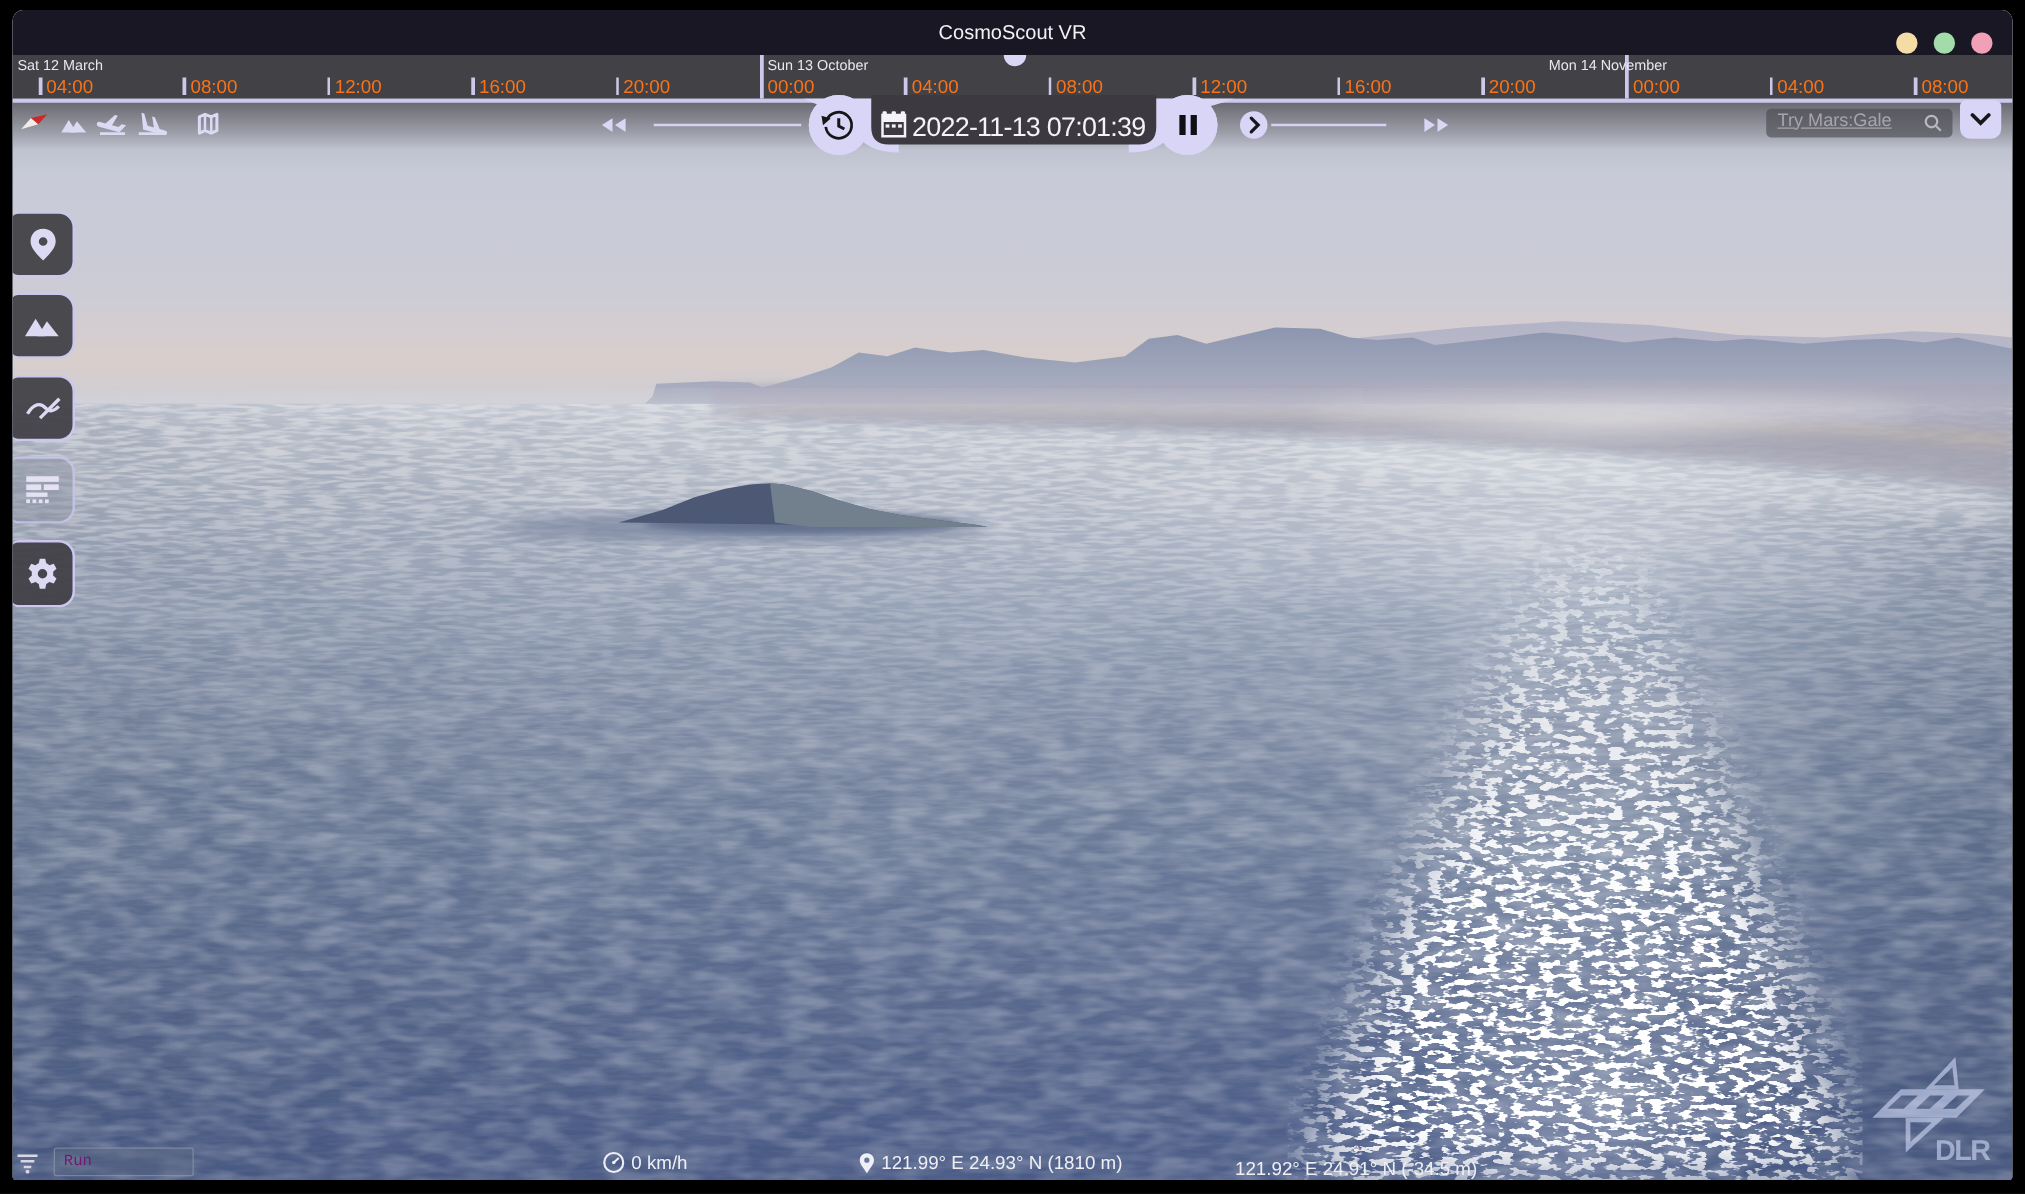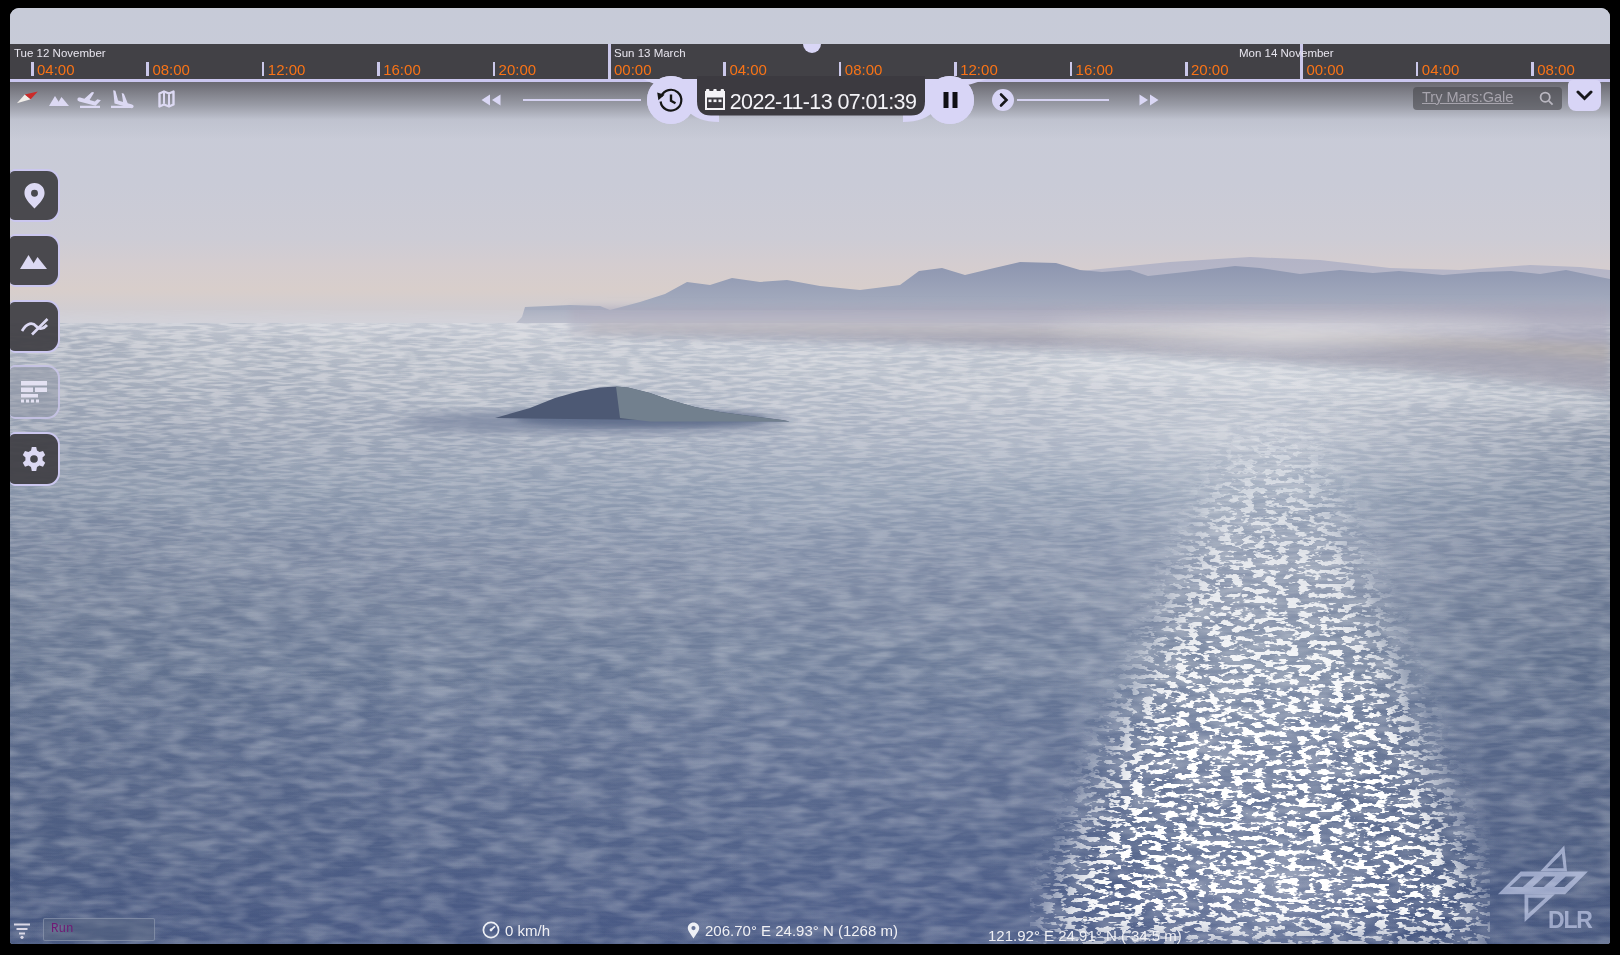--- a/index.html
+++ b/index.html
@@ -222,20 +222,25 @@
     <ellipse cx="1270" cy="330" rx="165" ry="20" fill="url(#glow)" opacity="0.85"></ellipse>
     <ellipse cx="1255" cy="700" rx="205" ry="360" fill="url(#glow)" opacity="0.5"></ellipse>
     <ellipse cx="1265" cy="880" rx="150" ry="85" fill="url(#glow)" opacity="0.55"></ellipse>
 
     <g mask="url(#mglint)">
           <rect x="1020" y="380" width="460" height="556" filter="url(#fglint)" fill="#fff"></rect>
         </g>
   </svg>
   </div>
   <div id="toolbar"></div>
+  <div id="titlebar">CosmoScout VR
+    <div class="winbtn" style="left:1507px;background:#f4dda5;"></div>
+    <div class="winbtn" style="left:1537px;background:#a3dcaa;"></div>
+    <div class="winbtn" style="left:1567px;background:#f1a0b6;"></div>
+  </div>
   <div id="timeline">
       <div class="tick" style="left: 21px;"></div>
       <div class="tlab" style="left: 27px;">04:00</div>
       <div class="tick" style="left: 136.4px;"></div>
       <div class="tlab" style="left: 142.4px;">08:00</div>
       <div class="tick" style="left: 251.8px;"></div>
       <div class="tlab" style="left: 257.8px;">12:00</div>
       <div class="tick" style="left: 367.2px;"></div>
       <div class="tlab" style="left: 373.2px;">16:00</div>
       <div class="tick" style="left: 482.6px;"></div>
@@ -251,22 +256,22 @@
       <div class="tick" style="left: 1059.6px;"></div>
       <div class="tlab" style="left: 1065.6px;">16:00</div>
       <div class="tick" style="left: 1175px;"></div>
       <div class="tlab" style="left: 1181px;">20:00</div>
       <div class="tickd" style="left: 1290.4px;"></div>
       <div class="tlab" style="left: 1296.4px;">00:00</div>
       <div class="tick" style="left: 1405.8px;"></div>
       <div class="tlab" style="left: 1411.8px;">04:00</div>
       <div class="tick" style="left: 1521.2px;"></div>
       <div class="tlab" style="left: 1527.2px;">08:00</div>
-      <div class="dlab" style="left: 4px;">Tue 12 November</div>
-      <div class="dlab" style="left: 604px;">Sun 13 March</div>
+      <div class="dlab" style="left: 4px;">Sat 12 March</div>
+      <div class="dlab" style="left: 604px;">Sun 13 October</div>
       <div class="dlab" style="left: 1229px;">Mon 14 November</div>
     </div>
   <div id="tlline"></div>
   <div id="nowmark"></div>
 
   <svg style="position:absolute;left:6px;top:80px;" width="170" height="24" viewBox="0 0 170 24">
     <g>
       <polygon points="0.9,15.3 8.8,6.4 14.7,11.3" fill="#f0ede9"></polygon>
       <polygon points="21.8,3.4 8.8,6.4 14.7,11.3" fill="#cc2a28"></polygon>
     </g>
@@ -401,21 +406,21 @@
           <circle cx="9" cy="9" r="7.6" fill="none" stroke="#eef0f5" stroke-width="1.7"></circle>
           <path d="M9,9 L13,5.4" stroke="#eef0f5" stroke-width="1.7"></path>
           <circle cx="9" cy="9" r="1.4" fill="#eef0f5"></circle>
         </svg>
       <span>0 km/h</span>
     </div>
     <div class="bitem" style="left:677px;">
       <svg width="13" height="17" viewBox="0 0 13 17">
           <path d="M6.5,0.5 C3.2,0.5 0.8,3 0.8,6.1 C0.8,9.1 3.5,11.8 6.5,16.5 C9.5,11.8 12.2,9.1 12.2,6.1 C12.2,3 9.8,0.5 6.5,0.5 Z M6.5,4 A2.1,2.1 0 1 1 6.5,8.2 A2.1,2.1 0 1 1 6.5,4 Z" fill="#eef0f5" fill-rule="evenodd"></path>
         </svg>
-      <span>206.70° E 24.93° N (1268 m)</span>
+      <span>121.99° E 24.93° N (1810 m)</span>
     </div>
     <div class="bitem" style="left:978px;flex-direction:column;">
       <svg width="14" height="18" viewBox="0 0 14 18">
           <path d="M7,1 C3.5,1 1,3.6 1,7 L1,11 C1,14.4 3.5,17 7,17 C10.5,17 13,14.4 13,11 L13,7 C13,3.6 10.5,1 7,1 Z" fill="#eef0f5"></path>
           <line x1="7" y1="2" x2="7" y2="7" stroke="#3b3b44" stroke-width="1.2"></line>
           <path d="M1,7.5 L13,7.5" stroke="#3b3b44" stroke-width="1.2"></path>
         </svg>
       <span>121.92° E 24.91° N (-34.5 m)</span>
     </div>
   </div>

